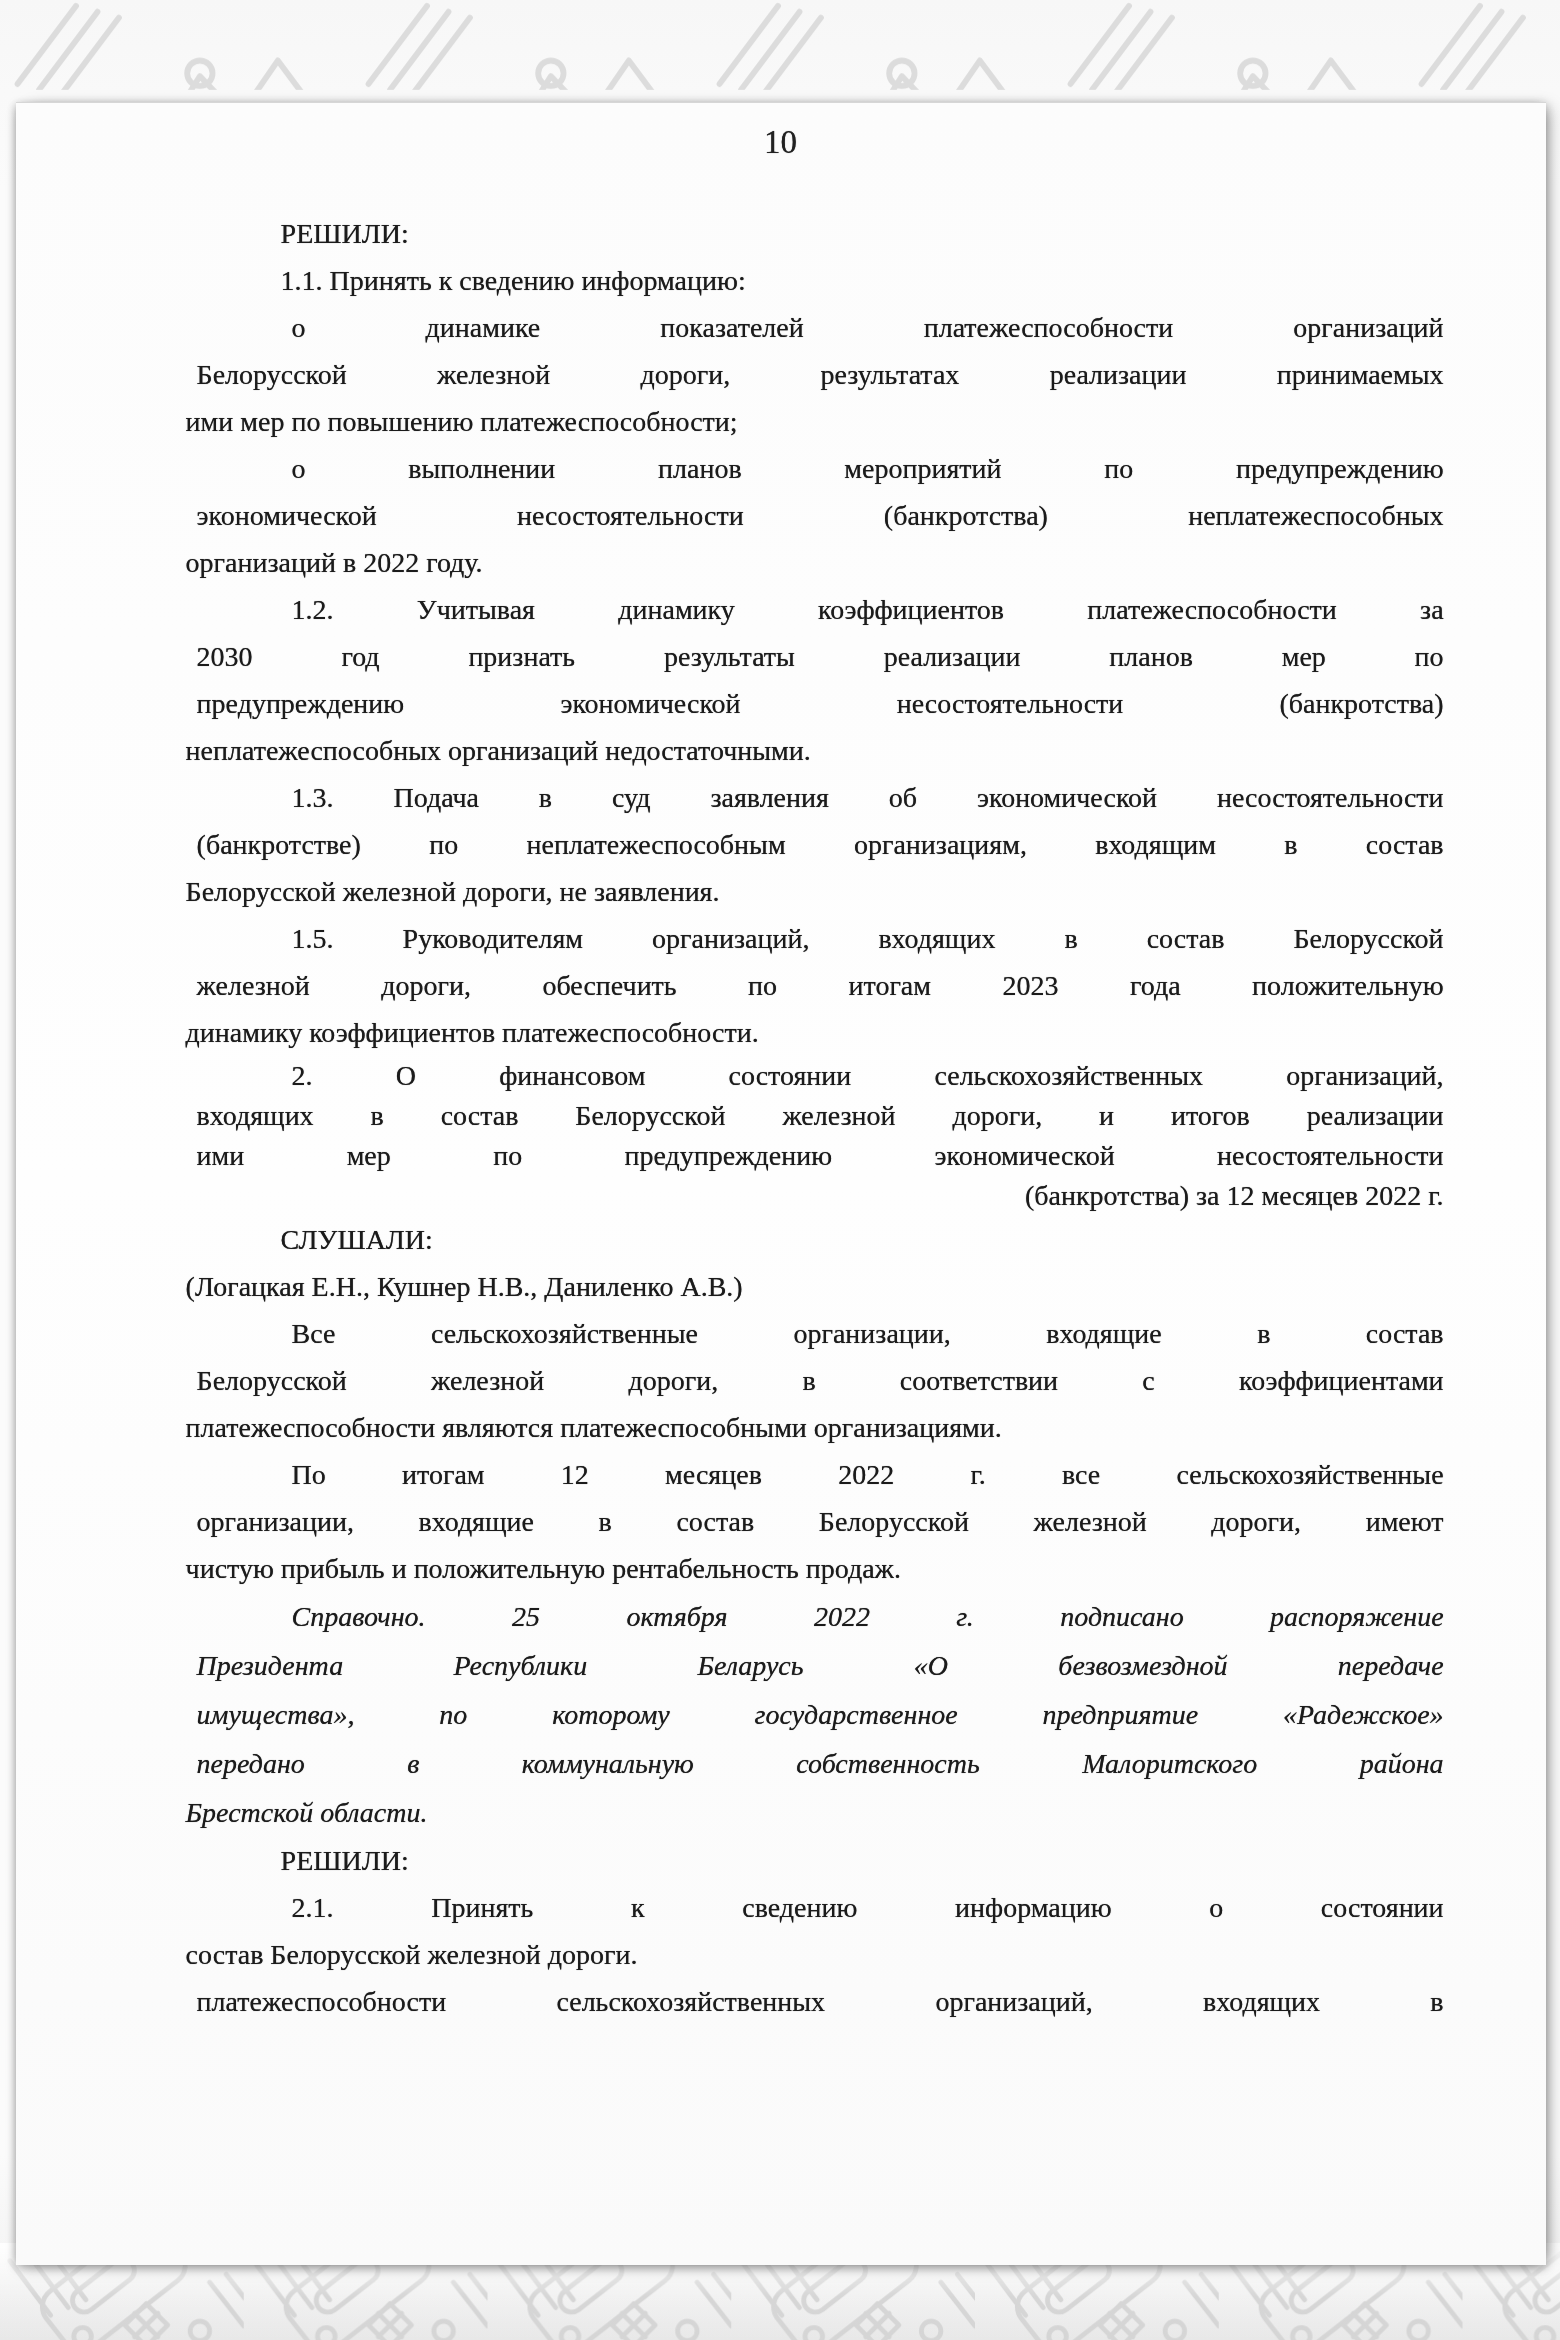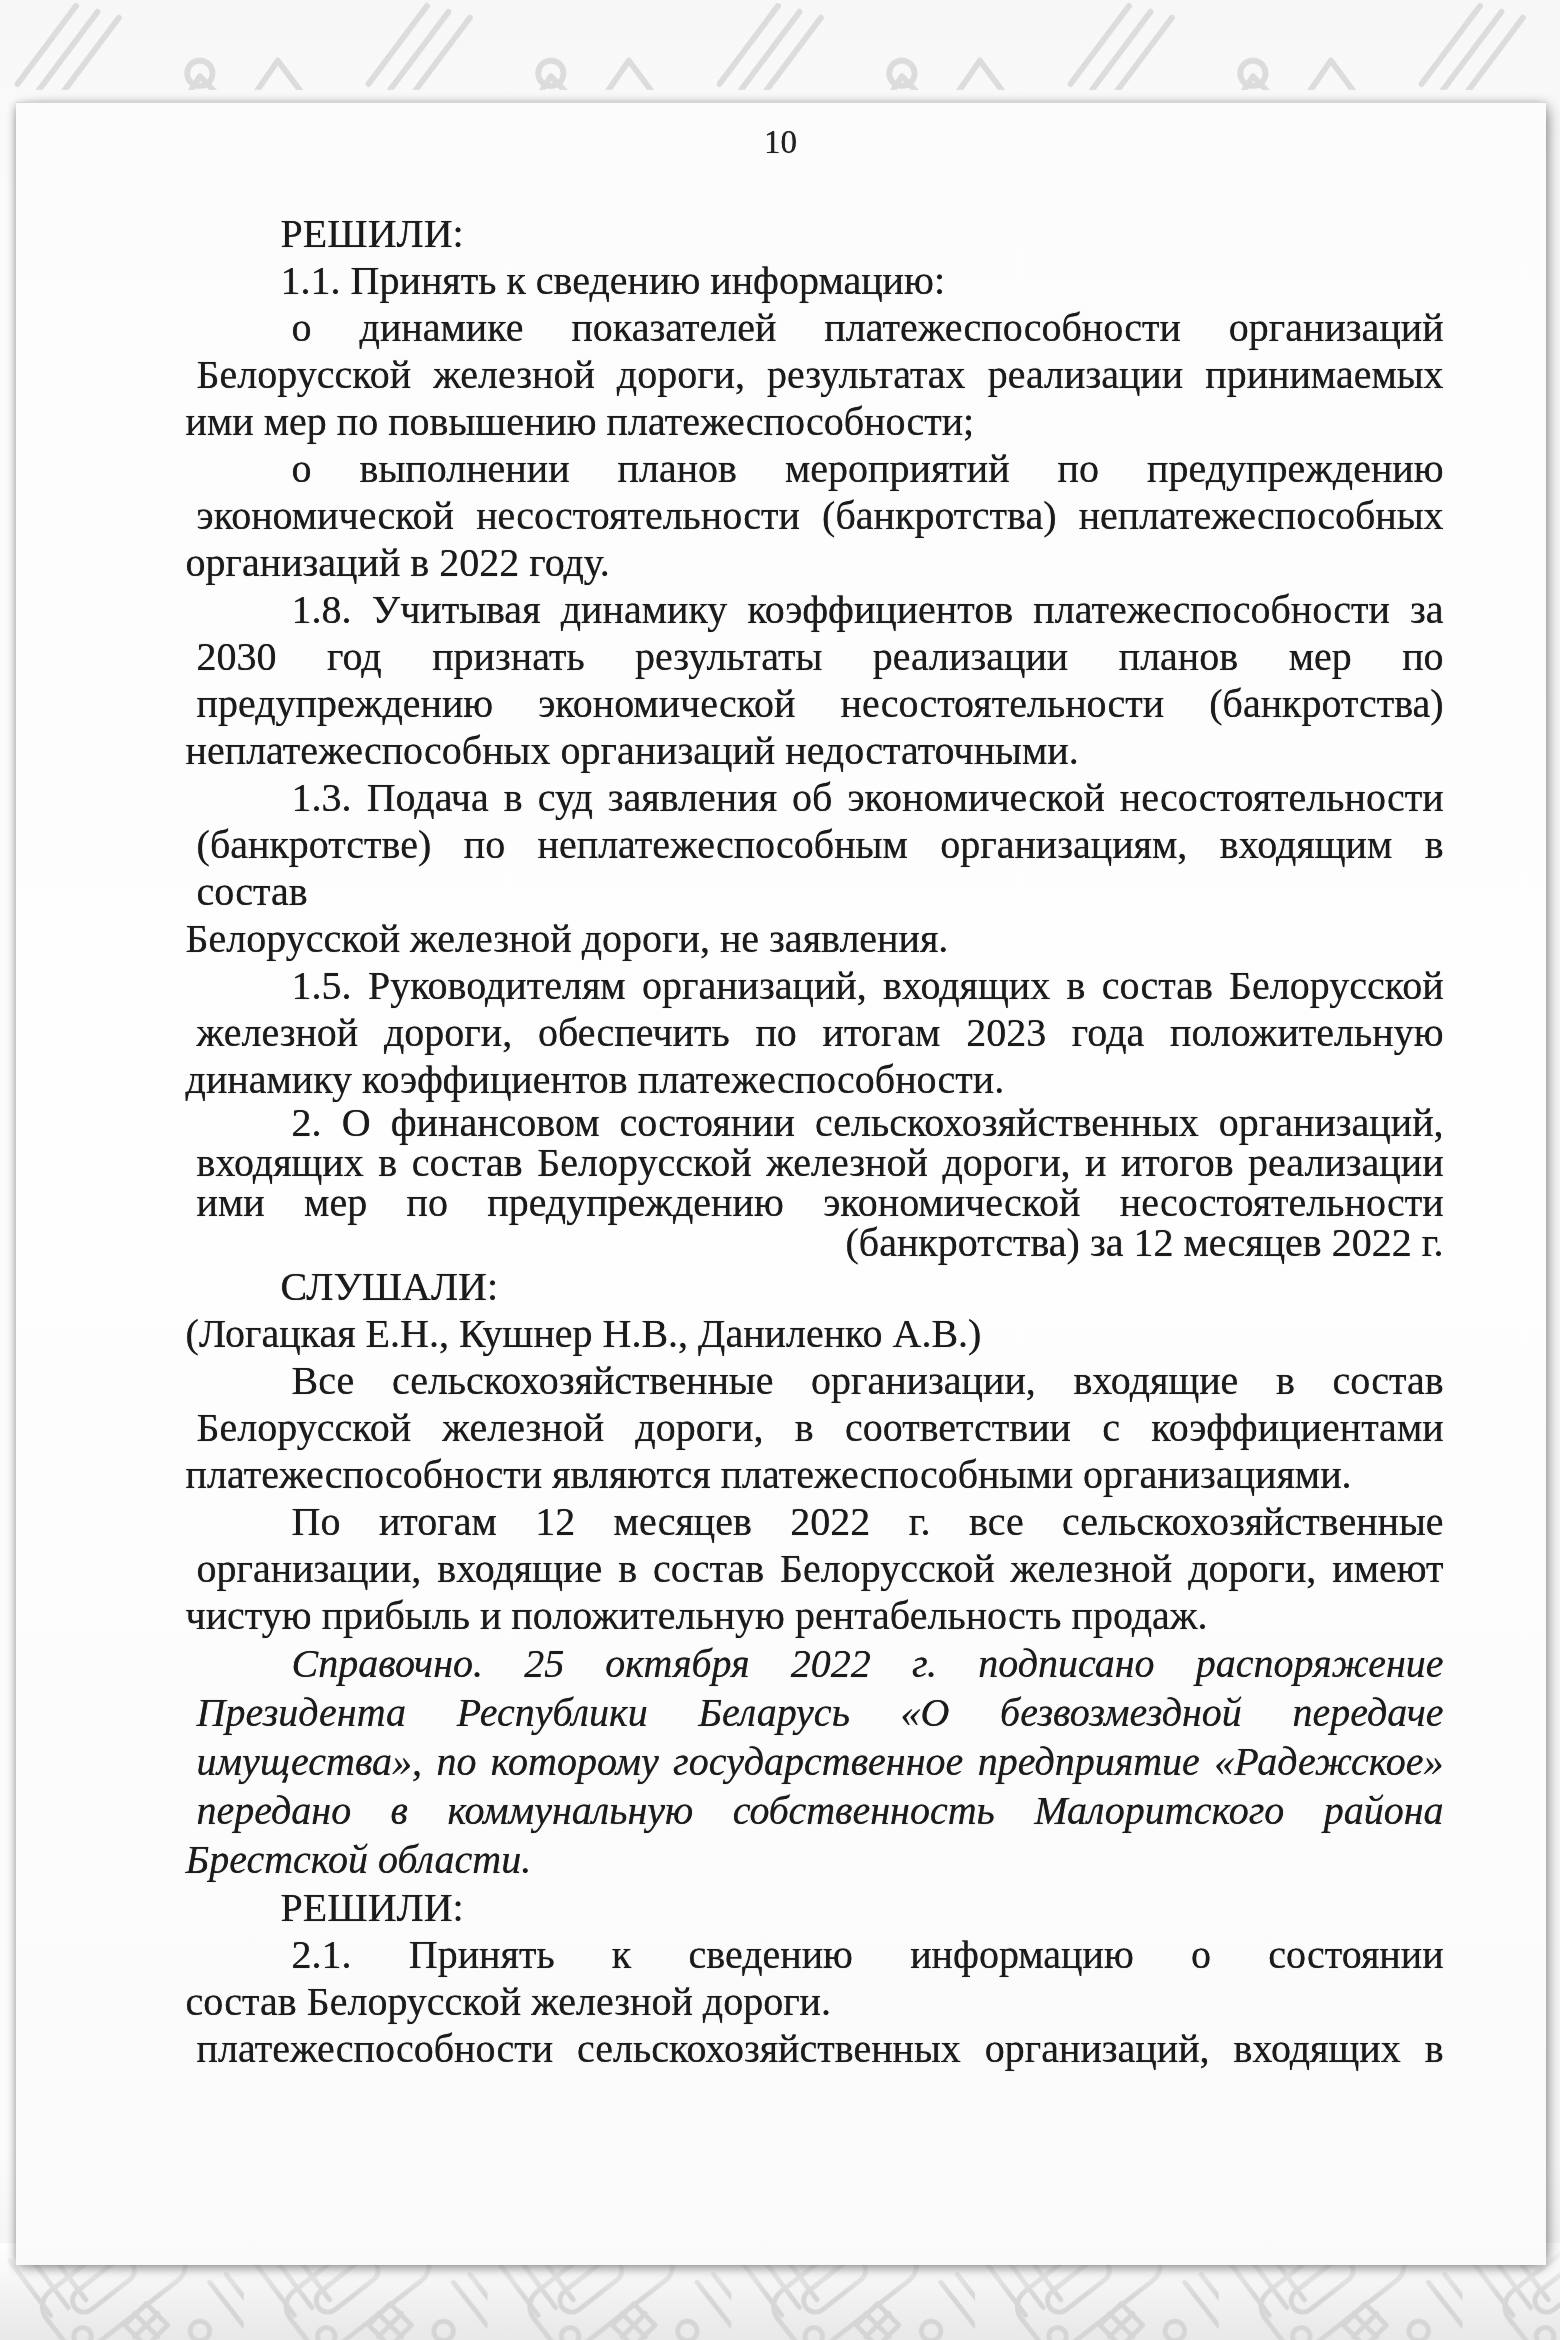--- a/index.html
+++ b/index.html
@@ -24,21 +24,21 @@
     border-top:1px solid #d6d6d6;
   }
   #page-number{
     position:absolute;top:19.5px;left:0;width:100%;
     text-align:center;font-size:33px;line-height:39px;color:#222;
     text-shadow:0 0 0.7px rgba(20,20,20,0.9);
   }
   #text-column{position:absolute;left:170px;top:107px;width:1258px;}
   .blk{width:1258px;}
   .ln{
-    font-size:40px;color:#1b1b1b;text-align:left;
+    font-size:28px;color:#1b1b1b;text-align:left;
     text-shadow:0 0 0.7px rgba(25,25,25,0.85);
   }
   .std .ln{line-height:47px;}
   .tight .ln{line-height:40px;text-align:right;}
   .ref .ln{line-height:49px;font-style:italic;}
   .ln.j{text-align:justify;text-align-last:justify;margin-left:11px;}
   .ln.ind{text-indent:95px;}
 </style>
 </head>
 <body>
@@ -98,21 +98,21 @@
         <div class="ln j ind">о динамике показателей платежеспособности организаций</div>
         <div class="ln j">Белорусской железной дороги, результатах реализации принимаемых</div>
         <div class="ln">ими мер по повышению платежеспособности;</div>
       </div>
       <div class="blk std">
         <div class="ln j ind">о выполнении планов мероприятий по предупреждению</div>
         <div class="ln j">экономической несостоятельности (банкротства) неплатежеспособных</div>
         <div class="ln">организаций в 2022 году.</div>
       </div>
       <div class="blk std">
-        <div class="ln j ind">1.8. Учитывая динамику коэффициентов платежеспособности за</div>
+        <div class="ln j ind">1.2. Учитывая динамику коэффициентов платежеспособности за</div>
         <div class="ln j">2030 год признать результаты реализации планов мер по</div>
         <div class="ln j">предупреждению экономической несостоятельности (банкротства)</div>
         <div class="ln">неплатежеспособных организаций недостаточными.</div>
       </div>
       <div class="blk std">
         <div class="ln j ind">1.3. Подача в суд заявления об экономической несостоятельности</div>
         <div class="ln j">(банкротстве) по неплатежеспособным организациям, входящим в состав</div>
         <div class="ln">Белорусской железной дороги, не заявления.</div>
       </div>
       <div class="blk std">

